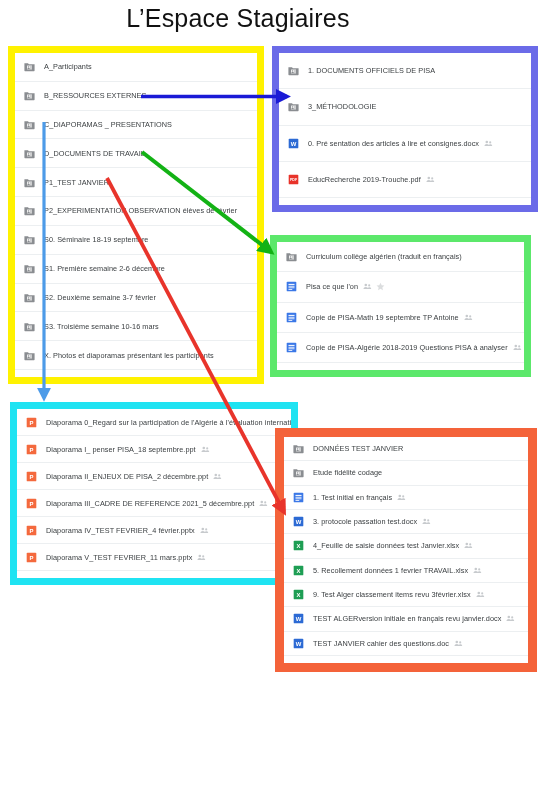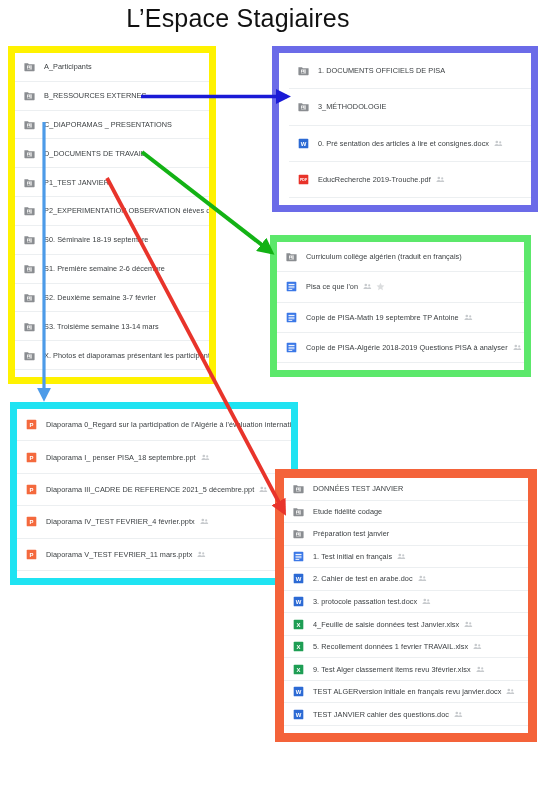--- a/index.html
+++ b/index.html
@@ -83,21 +83,21 @@
     left: 0; top: 0;
     width: 546px; height: 791px;
     pointer-events: none;
   }
 </style>
 </head>
 <body>
 
 <div id="page-title">L’Espace Stagiaires</div>
 
-<div class="frame" id="frame-yellow" style="left:8px; top:46px; width:208px; height:338px; border:7px solid #FFF200;">
+<div class="frame" id="frame-yellow" style="left:8px; top:46px; width:256px; height:338px; border:7px solid #FFF200;">
   <div class="panel" id="panel-yellow">
       <div class="row">
         <svg class="ic icon" viewBox="0 0 16 16" xmlns="http://www.w3.org/2000/svg">
           <path d="M0.6 3.2h5.2l1.3 1.5h8.3v9.2a.9.9 0 0 1-.9.9H1.5a.9.9 0 0 1-.9-.9z" fill="#8A8D91"></path>
           <rect x="4.4" y="6.6" width="7.2" height="5.6" fill="#f2f2f2"></rect>
           <circle cx="6.6" cy="8.5" r="1" fill="#8A8D91"></circle>
           <path d="M4.9 11.8c.2-1.2 1-1.9 1.8-1.9s1.6.7 1.8 1.9z" fill="#8A8D91"></path>
           <rect x="9.1" y="7.9" width="2.1" height=".7" fill="#8A8D91"></rect>
           <rect x="9.1" y="9.3" width="2.1" height=".7" fill="#8A8D91"></rect>
           <rect x="9.1" y="10.7" width="2.1" height=".7" fill="#8A8D91"></rect>
@@ -203,39 +203,39 @@
       <div class="row">
         <svg class="ic icon" viewBox="0 0 16 16" xmlns="http://www.w3.org/2000/svg">
           <path d="M0.6 3.2h5.2l1.3 1.5h8.3v9.2a.9.9 0 0 1-.9.9H1.5a.9.9 0 0 1-.9-.9z" fill="#8A8D91"></path>
           <rect x="4.4" y="6.6" width="7.2" height="5.6" fill="#f2f2f2"></rect>
           <circle cx="6.6" cy="8.5" r="1" fill="#8A8D91"></circle>
           <path d="M4.9 11.8c.2-1.2 1-1.9 1.8-1.9s1.6.7 1.8 1.9z" fill="#8A8D91"></path>
           <rect x="9.1" y="7.9" width="2.1" height=".7" fill="#8A8D91"></rect>
           <rect x="9.1" y="9.3" width="2.1" height=".7" fill="#8A8D91"></rect>
           <rect x="9.1" y="10.7" width="2.1" height=".7" fill="#8A8D91"></rect>
         </svg>
-        <span class="label">S3. Troisième semaine 13-14 mars</span>
+        <span class="label">S3. Troisième semaine 10-16 mars</span>
       </div>
       <div class="row">
         <svg class="ic icon" viewBox="0 0 16 16" xmlns="http://www.w3.org/2000/svg">
           <path d="M0.6 3.2h5.2l1.3 1.5h8.3v9.2a.9.9 0 0 1-.9.9H1.5a.9.9 0 0 1-.9-.9z" fill="#8A8D91"></path>
           <rect x="4.4" y="6.6" width="7.2" height="5.6" fill="#f2f2f2"></rect>
           <circle cx="6.6" cy="8.5" r="1" fill="#8A8D91"></circle>
           <path d="M4.9 11.8c.2-1.2 1-1.9 1.8-1.9s1.6.7 1.8 1.9z" fill="#8A8D91"></path>
           <rect x="9.1" y="7.9" width="2.1" height=".7" fill="#8A8D91"></rect>
           <rect x="9.1" y="9.3" width="2.1" height=".7" fill="#8A8D91"></rect>
           <rect x="9.1" y="10.7" width="2.1" height=".7" fill="#8A8D91"></rect>
         </svg>
         <span class="label">X. Photos et diaporamas présentant les participants</span>
       </div>
       <div class="spacer-row"></div>
     </div>
 </div>
 
-<div class="frame" id="frame-purple" style="left:272px; top:46px; width:266px; height:166px; border:7px solid #6B6BE8;padding-left:10px;">
+<div class="frame" id="frame-purple" style="left:272px; top:46px; width:266px; height:166px; border:7px solid #6B6BE8;">
   <div class="panel" id="panel-purple">
       <div class="row">
         <svg class="ic icon" viewBox="0 0 16 16" xmlns="http://www.w3.org/2000/svg">
           <path d="M0.6 3.2h5.2l1.3 1.5h8.3v9.2a.9.9 0 0 1-.9.9H1.5a.9.9 0 0 1-.9-.9z" fill="#8A8D91"></path>
           <rect x="4.4" y="6.6" width="7.2" height="5.6" fill="#f2f2f2"></rect>
           <circle cx="6.6" cy="8.5" r="1" fill="#8A8D91"></circle>
           <path d="M4.9 11.8c.2-1.2 1-1.9 1.8-1.9s1.6.7 1.8 1.9z" fill="#8A8D91"></path>
           <rect x="9.1" y="7.9" width="2.1" height=".7" fill="#8A8D91"></rect>
           <rect x="9.1" y="9.3" width="2.1" height=".7" fill="#8A8D91"></rect>
           <rect x="9.1" y="10.7" width="2.1" height=".7" fill="#8A8D91"></rect>
@@ -385,20 +385,35 @@
             <path d="M0.8 12.6c0-2.4 1.9-3.7 4.2-3.7s4.2 1.3 4.2 3.7z" fill="#9aa0a6"></path>
             <path d="M8.2 12.6c0-2 1.5-3.1 3.2-3.1s3.2 1.1 3.2 3.1z" fill="#9aa0a6"></path>
           </svg>
         </span>
       </div>
       <div class="row">
         <svg class="ic icon" viewBox="0 0 16 16" xmlns="http://www.w3.org/2000/svg">
           <rect x="1" y="1" width="14" height="14" rx="1.3" fill="#F4693D"></rect>
           <text x="8" y="11.6" font-family="Liberation Sans, sans-serif" font-size="8.6" font-weight="bold" fill="#ffffff" text-anchor="middle">P</text>
         </svg>
+        <span class="label">Diaporama II_ENJEUX DE PISA_2 décembre.ppt</span>
+        <span class="trailing">
+          <svg class="shared-ico" viewBox="0 0 16 16" xmlns="http://www.w3.org/2000/svg">
+            <circle cx="5" cy="5.4" r="2.3" fill="#9aa0a6"></circle>
+            <circle cx="11" cy="6" r="1.9" fill="#9aa0a6"></circle>
+            <path d="M0.8 12.6c0-2.4 1.9-3.7 4.2-3.7s4.2 1.3 4.2 3.7z" fill="#9aa0a6"></path>
+            <path d="M8.2 12.6c0-2 1.5-3.1 3.2-3.1s3.2 1.1 3.2 3.1z" fill="#9aa0a6"></path>
+          </svg>
+        </span>
+      </div>
+      <div class="row">
+        <svg class="ic icon" viewBox="0 0 16 16" xmlns="http://www.w3.org/2000/svg">
+          <rect x="1" y="1" width="14" height="14" rx="1.3" fill="#F4693D"></rect>
+          <text x="8" y="11.6" font-family="Liberation Sans, sans-serif" font-size="8.6" font-weight="bold" fill="#ffffff" text-anchor="middle">P</text>
+        </svg>
         <span class="label">Diaporama III_CADRE DE REFERENCE 2021_5 décembre.ppt</span>
         <span class="trailing">
           <svg class="shared-ico" viewBox="0 0 16 16" xmlns="http://www.w3.org/2000/svg">
             <circle cx="5" cy="5.4" r="2.3" fill="#9aa0a6"></circle>
             <circle cx="11" cy="6" r="1.9" fill="#9aa0a6"></circle>
             <path d="M0.8 12.6c0-2.4 1.9-3.7 4.2-3.7s4.2 1.3 4.2 3.7z" fill="#9aa0a6"></path>
             <path d="M8.2 12.6c0-2 1.5-3.1 3.2-3.1s3.2 1.1 3.2 3.1z" fill="#9aa0a6"></path>
           </svg>
         </span>
       </div>
@@ -429,21 +444,21 @@
             <circle cx="11" cy="6" r="1.9" fill="#9aa0a6"></circle>
             <path d="M0.8 12.6c0-2.4 1.9-3.7 4.2-3.7s4.2 1.3 4.2 3.7z" fill="#9aa0a6"></path>
             <path d="M8.2 12.6c0-2 1.5-3.1 3.2-3.1s3.2 1.1 3.2 3.1z" fill="#9aa0a6"></path>
           </svg>
         </span>
       </div>
       <div class="spacer-row"></div>
     </div>
 </div>
 
-<div class="frame" id="frame-orange" style="left:275px; top:469px; width:262px; height:273px; border:9px solid #F4633A;">
+<div class="frame" id="frame-orange" style="left:275px; top:428px; width:262px; height:244px; border:9px solid #F4633A;">
   <div class="panel" id="panel-orange">
       <div class="row">
         <svg class="ic icon" viewBox="0 0 16 16" xmlns="http://www.w3.org/2000/svg">
           <path d="M0.6 3.2h5.2l1.3 1.5h8.3v9.2a.9.9 0 0 1-.9.9H1.5a.9.9 0 0 1-.9-.9z" fill="#8A8D91"></path>
           <rect x="4.4" y="6.6" width="7.2" height="5.6" fill="#f2f2f2"></rect>
           <circle cx="6.6" cy="8.5" r="1" fill="#8A8D91"></circle>
           <path d="M4.9 11.8c.2-1.2 1-1.9 1.8-1.9s1.6.7 1.8 1.9z" fill="#8A8D91"></path>
           <rect x="9.1" y="7.9" width="2.1" height=".7" fill="#8A8D91"></rect>
           <rect x="9.1" y="9.3" width="2.1" height=".7" fill="#8A8D91"></rect>
           <rect x="9.1" y="10.7" width="2.1" height=".7" fill="#8A8D91"></rect>
@@ -454,57 +469,30 @@
         <svg class="ic icon" viewBox="0 0 16 16" xmlns="http://www.w3.org/2000/svg">
           <path d="M0.6 3.2h5.2l1.3 1.5h8.3v9.2a.9.9 0 0 1-.9.9H1.5a.9.9 0 0 1-.9-.9z" fill="#8A8D91"></path>
           <rect x="4.4" y="6.6" width="7.2" height="5.6" fill="#f2f2f2"></rect>
           <circle cx="6.6" cy="8.5" r="1" fill="#8A8D91"></circle>
           <path d="M4.9 11.8c.2-1.2 1-1.9 1.8-1.9s1.6.7 1.8 1.9z" fill="#8A8D91"></path>
           <rect x="9.1" y="7.9" width="2.1" height=".7" fill="#8A8D91"></rect>
           <rect x="9.1" y="9.3" width="2.1" height=".7" fill="#8A8D91"></rect>
           <rect x="9.1" y="10.7" width="2.1" height=".7" fill="#8A8D91"></rect>
         </svg>
         <span class="label">Etude fidélité codage</span>
-      </div>
-      <div class="row">
-        <svg class="ic icon" viewBox="0 0 16 16" xmlns="http://www.w3.org/2000/svg">
-          <path d="M0.6 3.2h5.2l1.3 1.5h8.3v9.2a.9.9 0 0 1-.9.9H1.5a.9.9 0 0 1-.9-.9z" fill="#8A8D91"></path>
-          <rect x="4.4" y="6.6" width="7.2" height="5.6" fill="#f2f2f2"></rect>
-          <circle cx="6.6" cy="8.5" r="1" fill="#8A8D91"></circle>
-          <path d="M4.9 11.8c.2-1.2 1-1.9 1.8-1.9s1.6.7 1.8 1.9z" fill="#8A8D91"></path>
-          <rect x="9.1" y="7.9" width="2.1" height=".7" fill="#8A8D91"></rect>
-          <rect x="9.1" y="9.3" width="2.1" height=".7" fill="#8A8D91"></rect>
-          <rect x="9.1" y="10.7" width="2.1" height=".7" fill="#8A8D91"></rect>
-        </svg>
-        <span class="label">Préparation test janvier</span>
       </div>
       <div class="row">
         <svg class="ic icon" viewBox="0 0 16 16" xmlns="http://www.w3.org/2000/svg">
           <rect x="1" y="1" width="14" height="14" rx="1.3" fill="#3B78E7"></rect>
           <rect x="3.6" y="4.2" width="8.8" height="1.5" fill="#ffffff"></rect>
           <rect x="3.6" y="7" width="8.8" height="1.2" fill="#ffffff"></rect>
           <rect x="3.6" y="9.3" width="8.8" height="1.2" fill="#ffffff"></rect>
           <rect x="3.6" y="11.6" width="5.5" height="1.2" fill="#ffffff"></rect>
         </svg>
         <span class="label">1. Test initial en français</span>
-        <span class="trailing">
-          <svg class="shared-ico" viewBox="0 0 16 16" xmlns="http://www.w3.org/2000/svg">
-            <circle cx="5" cy="5.4" r="2.3" fill="#9aa0a6"></circle>
-            <circle cx="11" cy="6" r="1.9" fill="#9aa0a6"></circle>
-            <path d="M0.8 12.6c0-2.4 1.9-3.7 4.2-3.7s4.2 1.3 4.2 3.7z" fill="#9aa0a6"></path>
-            <path d="M8.2 12.6c0-2 1.5-3.1 3.2-3.1s3.2 1.1 3.2 3.1z" fill="#9aa0a6"></path>
-          </svg>
-        </span>
-      </div>
-      <div class="row">
-        <svg class="ic icon" viewBox="0 0 16 16" xmlns="http://www.w3.org/2000/svg">
-          <rect x="1" y="1" width="14" height="14" rx="1.3" fill="#2C6AD4"></rect>
-          <text x="8" y="11.6" font-family="Liberation Sans, sans-serif" font-size="8.6" font-weight="bold" fill="#ffffff" text-anchor="middle">W</text>
-        </svg>
-        <span class="label">2. Cahier de test en arabe.doc</span>
         <span class="trailing">
           <svg class="shared-ico" viewBox="0 0 16 16" xmlns="http://www.w3.org/2000/svg">
             <circle cx="5" cy="5.4" r="2.3" fill="#9aa0a6"></circle>
             <circle cx="11" cy="6" r="1.9" fill="#9aa0a6"></circle>
             <path d="M0.8 12.6c0-2.4 1.9-3.7 4.2-3.7s4.2 1.3 4.2 3.7z" fill="#9aa0a6"></path>
             <path d="M8.2 12.6c0-2 1.5-3.1 3.2-3.1s3.2 1.1 3.2 3.1z" fill="#9aa0a6"></path>
           </svg>
         </span>
       </div>
       <div class="row">

